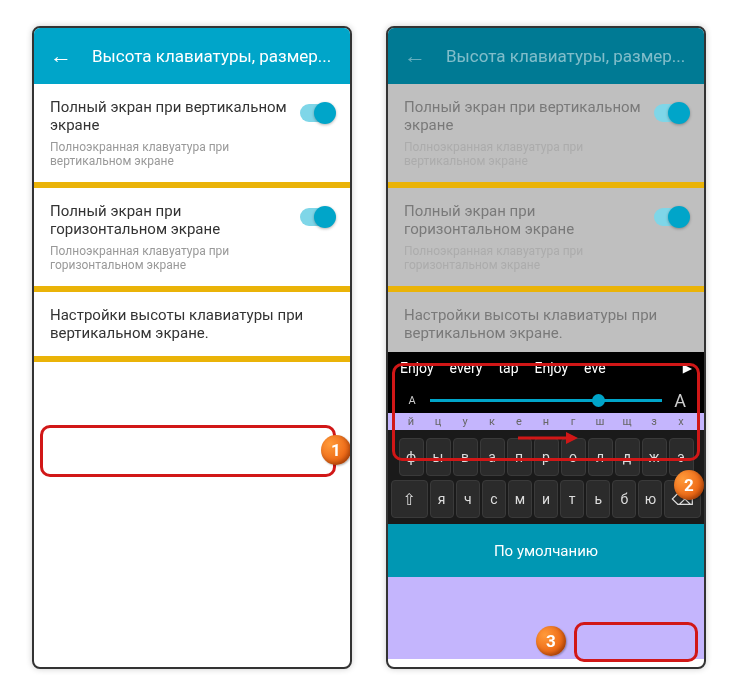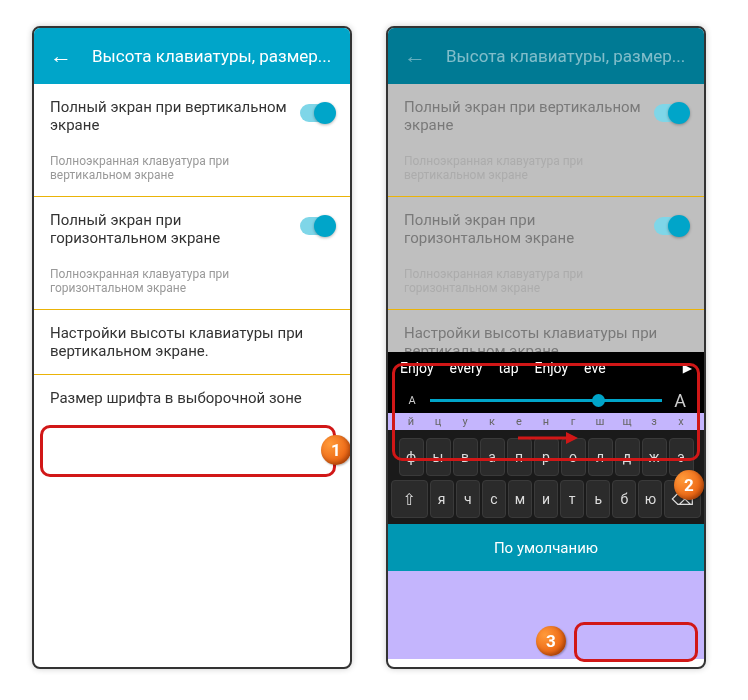--- a/index.html
+++ b/index.html
@@ -38,35 +38,35 @@
       margin-right: 20px;
       font-size: 22px;
     }
     .toolbar.dim {
       background: #007a94;
       color: rgba(255,255,255,0.5);
     }
     .toolbar.dim .back { color: rgba(255,255,255,0.4); }
     .setting-item {
       padding: 14px 16px;
-      border-bottom: 1px solid #eab308;
+      border-bottom: 6px solid #eab308;
       display: flex;
       align-items: flex-start;
       justify-content: space-between;
     }
     .setting-item.noborder { border-bottom: none; }
     .setting-text { flex: 1; }
     .setting-title {
       font-size: 15px;
       color: #333;
     }
     .setting-sub {
       font-size: 12px;
       color: #999;
-      margin-top: 20px;
+      margin-top: 6px;
     }
     .dim-panel .setting-title { color: rgba(51,51,51,0.5); }
     .dim-panel .setting-sub { color: rgba(153,153,153,0.5); }
     .dim-panel { background: rgba(0,0,0,0.25); }
     .toggle {
       width: 34px;
       height: 18px;
       background: #7fd6e8;
       border-radius: 10px;
       position: relative;
@@ -175,21 +175,21 @@
       color: #ddd;
       font-size: 14px;
       display: flex;
       align-items: center;
       justify-content: center;
     }
     .key.wide { width: 38px; font-size: 16px; }
     .action-bar {
       display: flex;
       background: #0097b3;
-      height: 47px;
+      height: 53px;
       text-align: center;
     }
     .action-bar > div {
       flex: 1;
       display: flex;
       align-items: center;
       justify-content: center;
       color: #fff;
       font-size: 15px;
     }
@@ -221,25 +221,20 @@
       <div class="toggle"></div>
     </div>
 
     <div class="setting-item">
       <div class="setting-text">
         <div class="setting-title">Настройки высоты клавиатуры при вертикальном экране.</div>
       </div>
     </div>
 
 
-    <div class="setting-item noborder">
-      <div class="setting-text">
-        <div class="setting-title">Размер шрифта в выборочной зоне</div>
-      </div>
-    </div>
 
     <div class="highlight-red" style="left:6px; right:14px; top:397px; height:52px;"></div>
     <div class="badge" style="right:-1px; top:407px;">1</div>
   </div>
 
   <div class="phone">
     <div class="toolbar dim">
       <span class="back">←</span>
       <span>Высота клавиатуры, размер...</span>
     </div>

